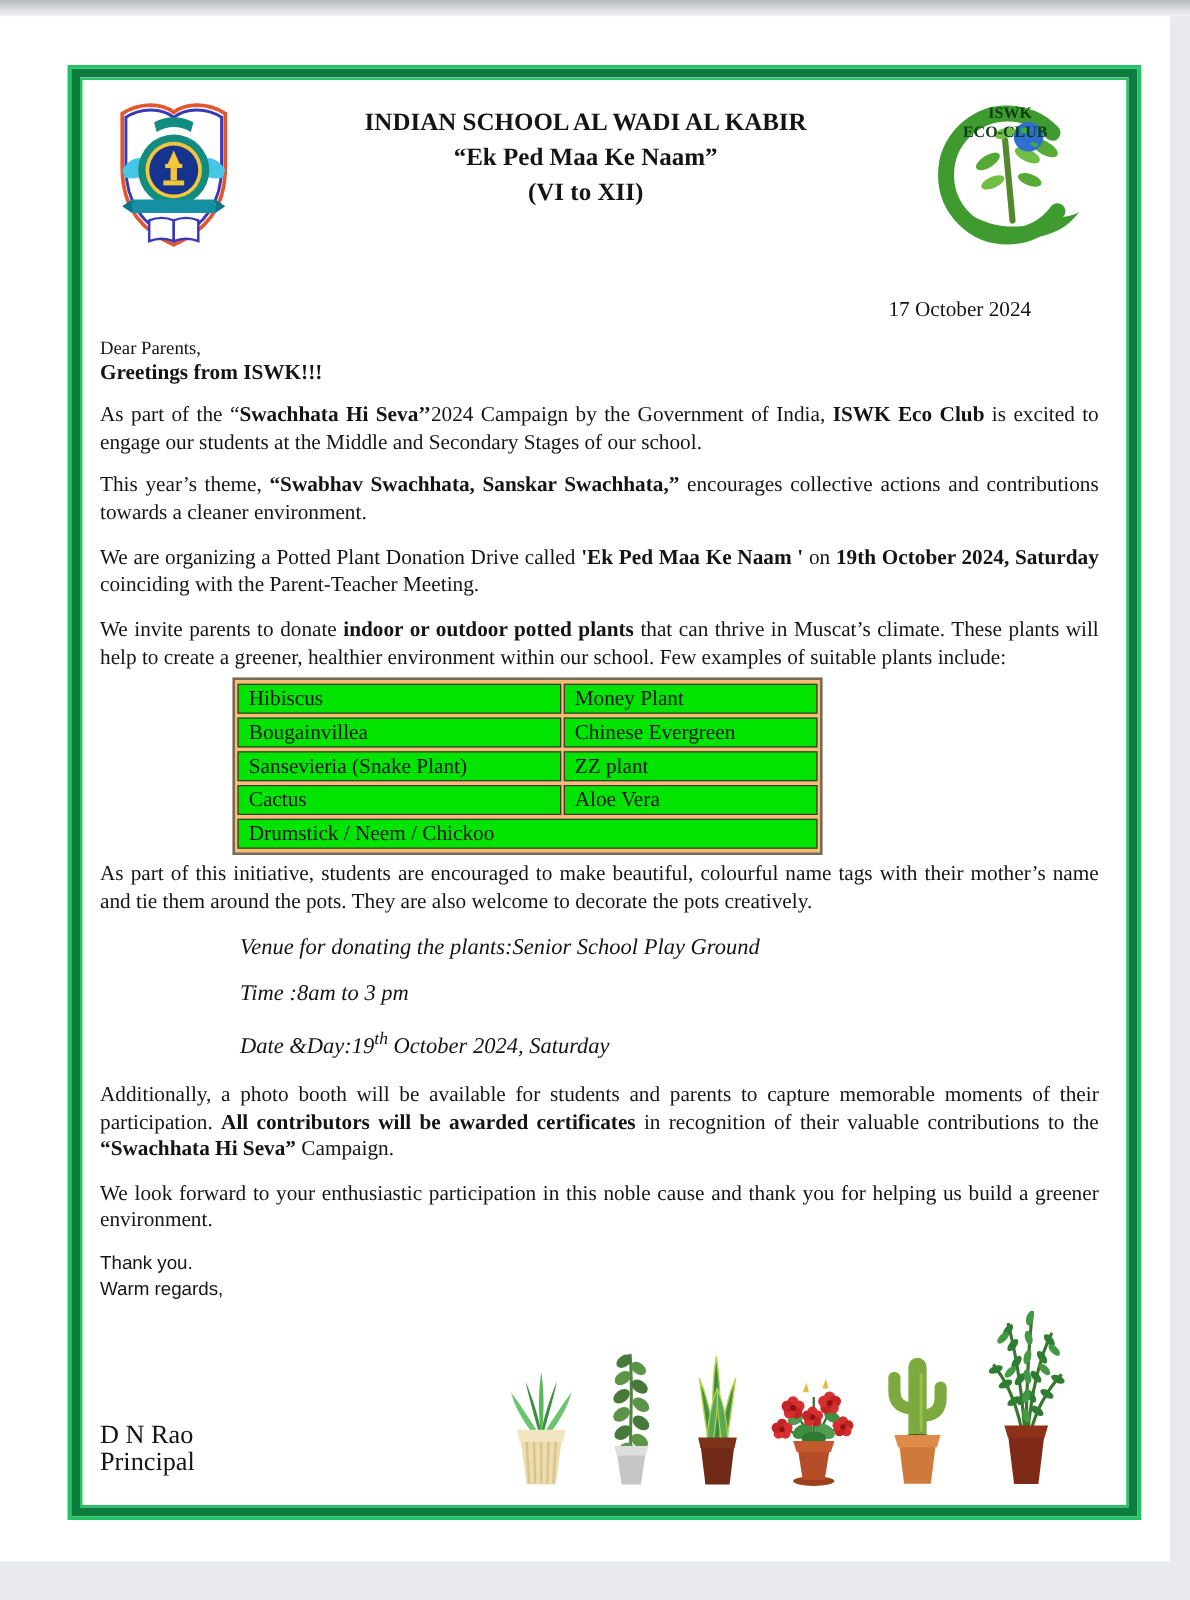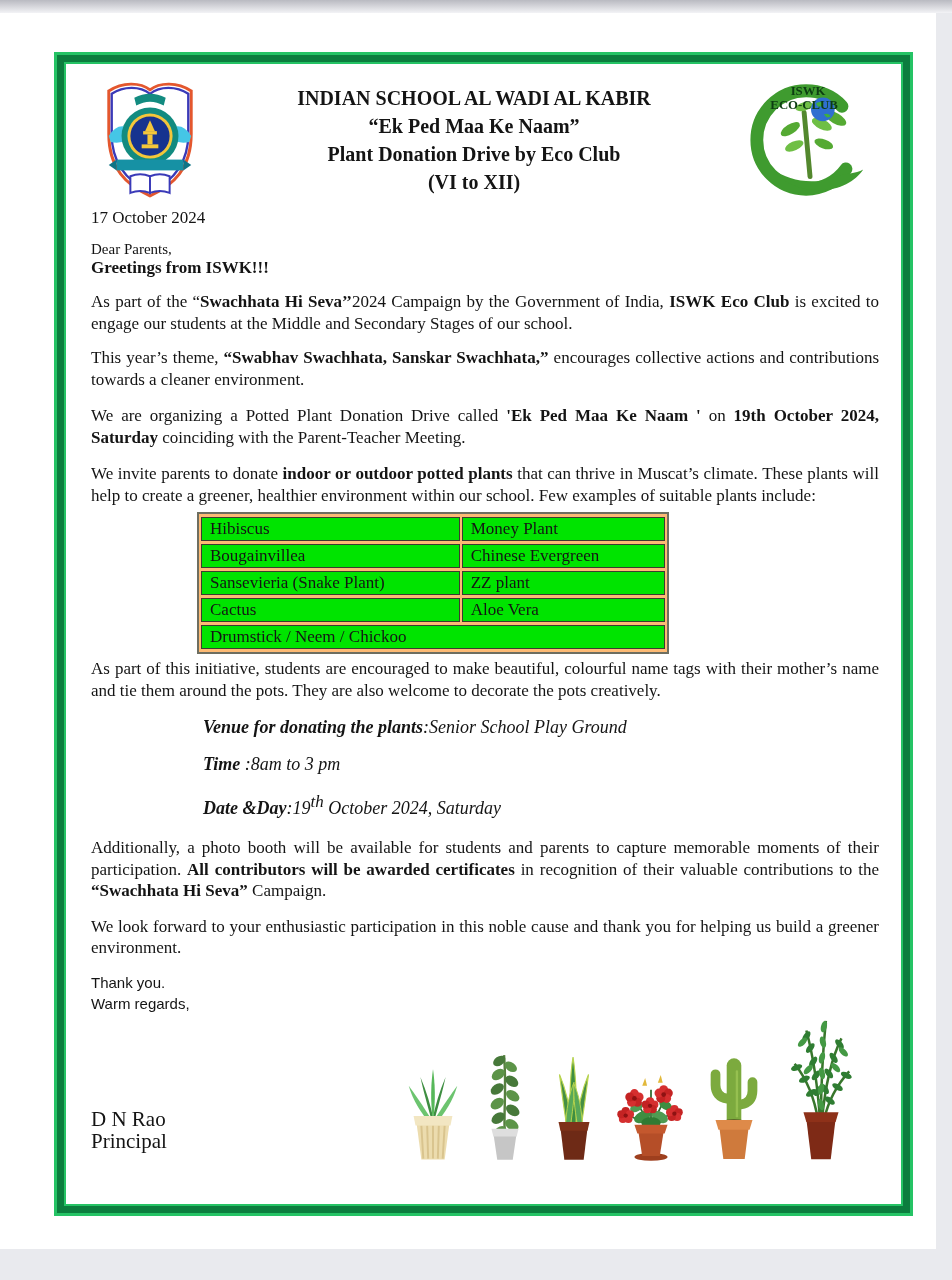--- a/index.html
+++ b/index.html
@@ -19,50 +19,50 @@
   }
   .frame{
     position:absolute;left:57px;top:42px;width:853px;height:1158px;
     box-sizing:border-box;
     border:7px solid #0c7d3e;
     outline:3px solid #25c365;
     box-shadow:inset 0 0 0 2px #25c365;
     overflow:hidden;
     background:#ffffff;
   }
-  .content{padding:12px 24px 0 27px;}
+  .content{padding:12px 24px 0 16px;}
   
   .hdr{display:flex;align-items:flex-start;}
   .crest{width:106px;height:128px;flex:0 0 auto;margin-left:6px;}
   .titles{flex:1;text-align:center;padding-top:10px;}
   .titles div{font-weight:bold;font-size:20px;line-height:28px;}
   .ecologo{width:134px;height:130px;flex:0 0 auto;}
   
-  .dateline{text-align:left;padding-right:54px;margin-top:4px;font-size:17px;}
+  .dateline{text-align:right;padding-right:54px;margin-top:34px;font-size:17px;}
   .salutation{margin-top:13px;font-size:15px;}
   .greeting{font-size:17px;font-weight:bold;}
   p.bodytext{
     margin:13px 0 0 0;font-size:17px;line-height:21.5px;text-align:justify;
   }
   
   table.plants{
     border-collapse:separate;border-spacing:2px 3px;
     margin:6px 0 0 106px;width:472px;
     border:2px solid #6e6e60;
     background:#fdba74;
   }
   table.plants td{
     background:#00e400;border:1px solid #3c3c30;
     font-size:17px;line-height:20px;padding:1px 8px;
   }
   td.c1{width:56%;} td.c2{width:44%;}
   
   .infoline{margin:15px 0 0 112px;font-size:18px;font-style:italic;line-height:23px;}
-  .infoline b{font-weight:bold;}
-  .infoline sup{font-size:17px;}
+  .infoline b{font-weight:normal;}
+  .infoline sup{font-size:14px;}
   
   .closing{margin-top:13px;font-family:"Liberation Sans","DejaVu Sans",sans-serif;
     font-size:15px;line-height:21px;}
   .sig-plants{position:relative;height:162px;margin-top:2px;}
   .signature{position:absolute;left:0;bottom:26px;font-size:21px;line-height:22px;}
   .plantsrow{position:absolute;right:18px;bottom:14px;display:flex;align-items:flex-end;gap:9px;}
   .plantsrow svg{display:block;}
 </style>
 </head>
 <body>
@@ -90,21 +90,20 @@
           <rect x="20" y="86" width="68" height="11" fill="#1691a4"></rect>
           <path d="M20,86 L12,91.5 L20,97 Z" fill="#0e7486"></path>
           <path d="M88,86 L96,91.5 L88,97 Z" fill="#0e7486"></path>
           <path d="M34,103 Q44,99 54,103 L54,120 Q44,116 34,120 Z" fill="#ffffff" stroke="#3a3ab8" stroke-width="2"></path>
           <path d="M74,103 Q64,99 54,103 L54,120 Q64,116 74,120 Z" fill="#ffffff" stroke="#3a3ab8" stroke-width="2"></path>
         </svg>
 
         <div class="titles">
           <div>INDIAN SCHOOL AL WADI AL KABIR</div>
           <div>“Ek Ped Maa Ke Naam”</div>
-          <div>Plant Donation Drive by Eco Club</div>
           <div>(VI to XII)</div>
         </div>
 
         <svg class="ecologo" viewBox="0 0 136 130">
           <circle cx="62" cy="66" r="50" fill="none" stroke="#3f9b2f" stroke-width="13" pathLength="100" stroke-dasharray="78 22" stroke-dashoffset="-10" stroke-linecap="round"></circle>
           <path d="M28,96 C44,107 68,112 90,104 C103,99 112,101 120,96 C112,108 96,117 77,117 C56,117 38,110 28,96 Z" fill="#3f9b2f"></path>
           <path d="M66,103 C64,82 62,60 60,38" stroke="#53882e" stroke-width="5" fill="none" stroke-linecap="round"></path>
           <ellipse cx="46" cy="55" rx="11" ry="5" fill="#55aa33" transform="rotate(-32 46 55)"></ellipse>
           <ellipse cx="78" cy="50" rx="11" ry="5" fill="#6fbf45" transform="rotate(26 78 50)"></ellipse>
           <ellipse cx="50" cy="72" rx="10" ry="4.6" fill="#6fbf45" transform="rotate(-24 50 72)"></ellipse>

